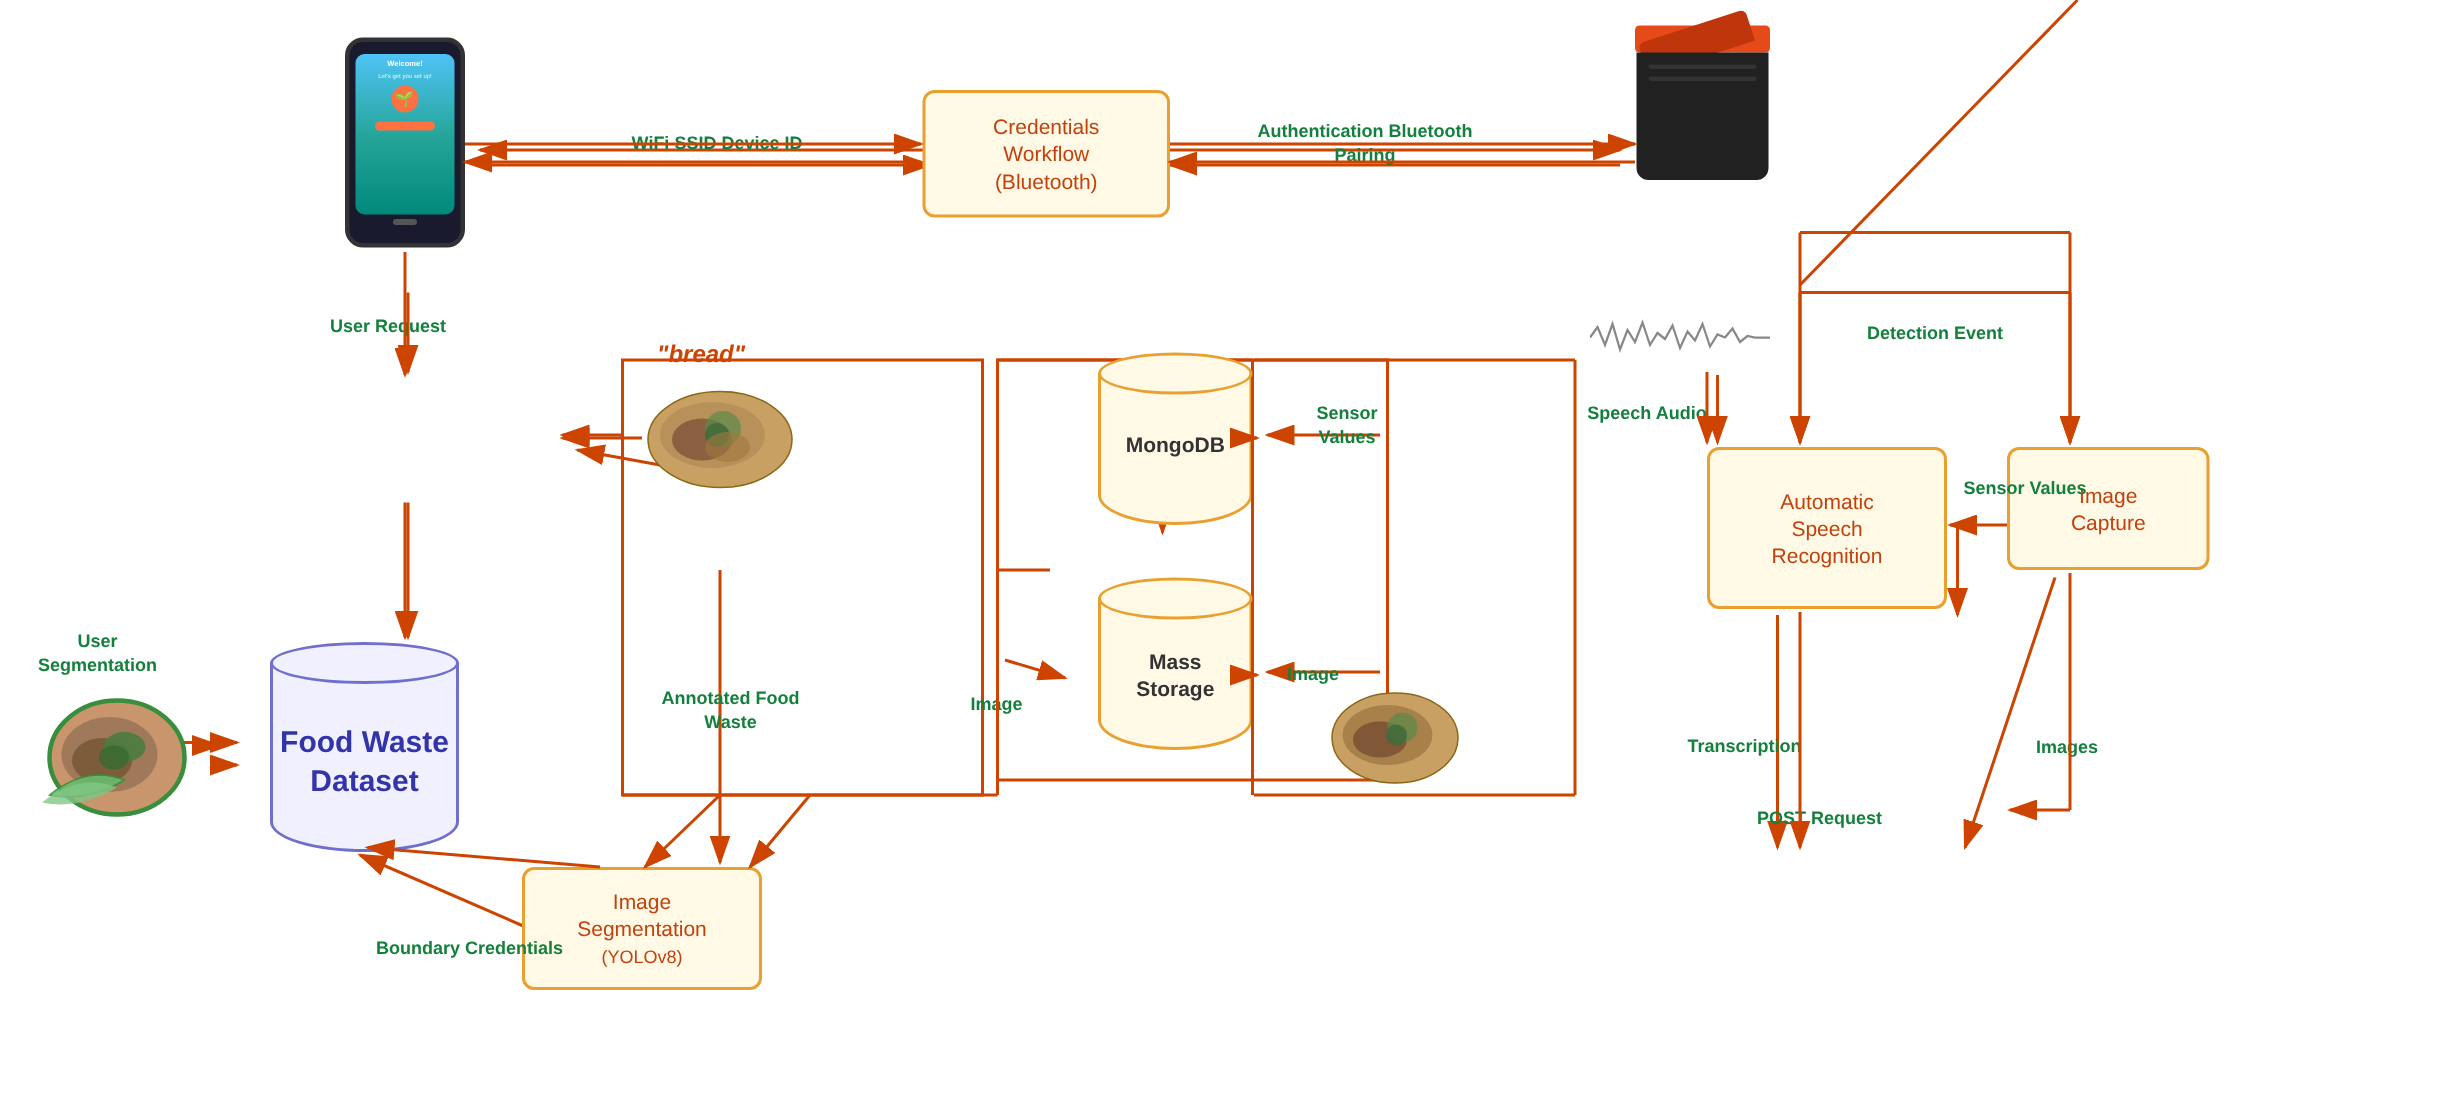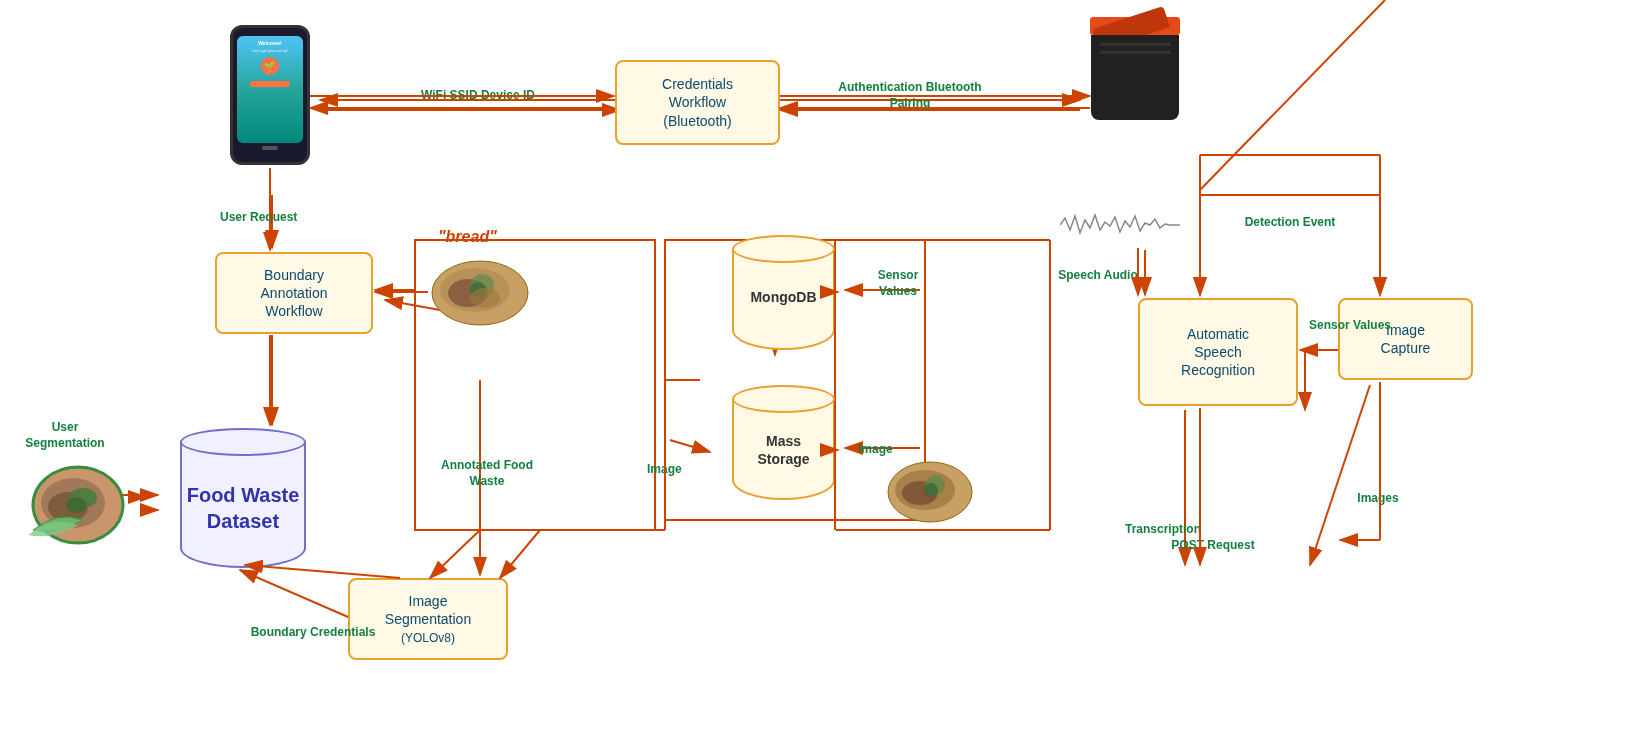--- a/index.html
+++ b/index.html
@@ -22,21 +22,21 @@
       position: absolute;
       border: 2px solid #e8a030;
       background: #fff9e6;
       border-radius: 8px;
       display: flex;
       align-items: center;
       justify-content: center;
       text-align: center;
       font-size: 14px;
       font-weight: 500;
-      color: #0c4a6e;
+      color: #c2410c;
       line-height: 1.3;
       padding: 18px;
     }
     
     .cylinder {
       position: absolute;
       display: flex;
       align-items: center;
       justify-content: center;
       text-align: center;
@@ -239,23 +239,20 @@
   <svg class="wave" style="left:1060px; top:208px; width:120px; height:35px;">
     <polyline points="0,17 5,10 10,22 15,8 20,25 25,12 30,20 35,7 40,22 45,14 50,18 55,9 60,24 65,13 70,19 75,8 80,23 85,15 90,17 95,11 100,20 105,16 110,17 115,17 120,17" fill="none" stroke="#888" stroke-width="1.5"></polyline>
   </svg>
 
   <div class="box" style="left:615px; top:60px; width:165px; height:85px;">
     <span>Credentials
 Workflow
 (Bluetooth)</span>
   </div>
 
-  <div class="box" style="left:215px; top:252px; width:158px; height:82px;">
-    <span>Boundary<br>Annotation<br>Workflow</span>
-  </div>
 
   <div class="box" style="left:348px; top:578px; width:160px; height:82px;">
     <span>Image<br>Segmentation<br><span style="font-size:12px;text-align:center;">(YOLOv8)</span></span>
   </div>
 
   <div class="box" style="left:1138px; top:298px; width:160px; height:108px;">
     <span>Automatic<br>Speech<br>Recognition</span>
   </div>
 
   <div class="box" style="left:1338px; top:298px; width:135px; height:82px;">
@@ -366,21 +363,21 @@
   <div class="arrow-label" style="left:1230px; top:215px; width:120px;">
     <span>Detection
 Event</span>
   </div>
 
   <div class="arrow-label" style="left:1305px; top:318px; width:90px;">
     <span>Sensor
 Values</span>
   </div>
 
-  <div class="arrow-label" style="left:1118px; top:490px; width:90px;margin-top:32px;">
+  <div class="arrow-label" style="left:1118px; top:490px; width:90px;">
     <span>Transcription</span>
   </div>
 
   <div class="arrow-label" style="left:1338px; top:472px; width:80px;margin-top:19px;">
     <span>Images</span>
   </div>
 
   <div class="arrow-label" style="left:1148px; top:538px; width:130px;">
     <span>POST Request</span>
   </div>

